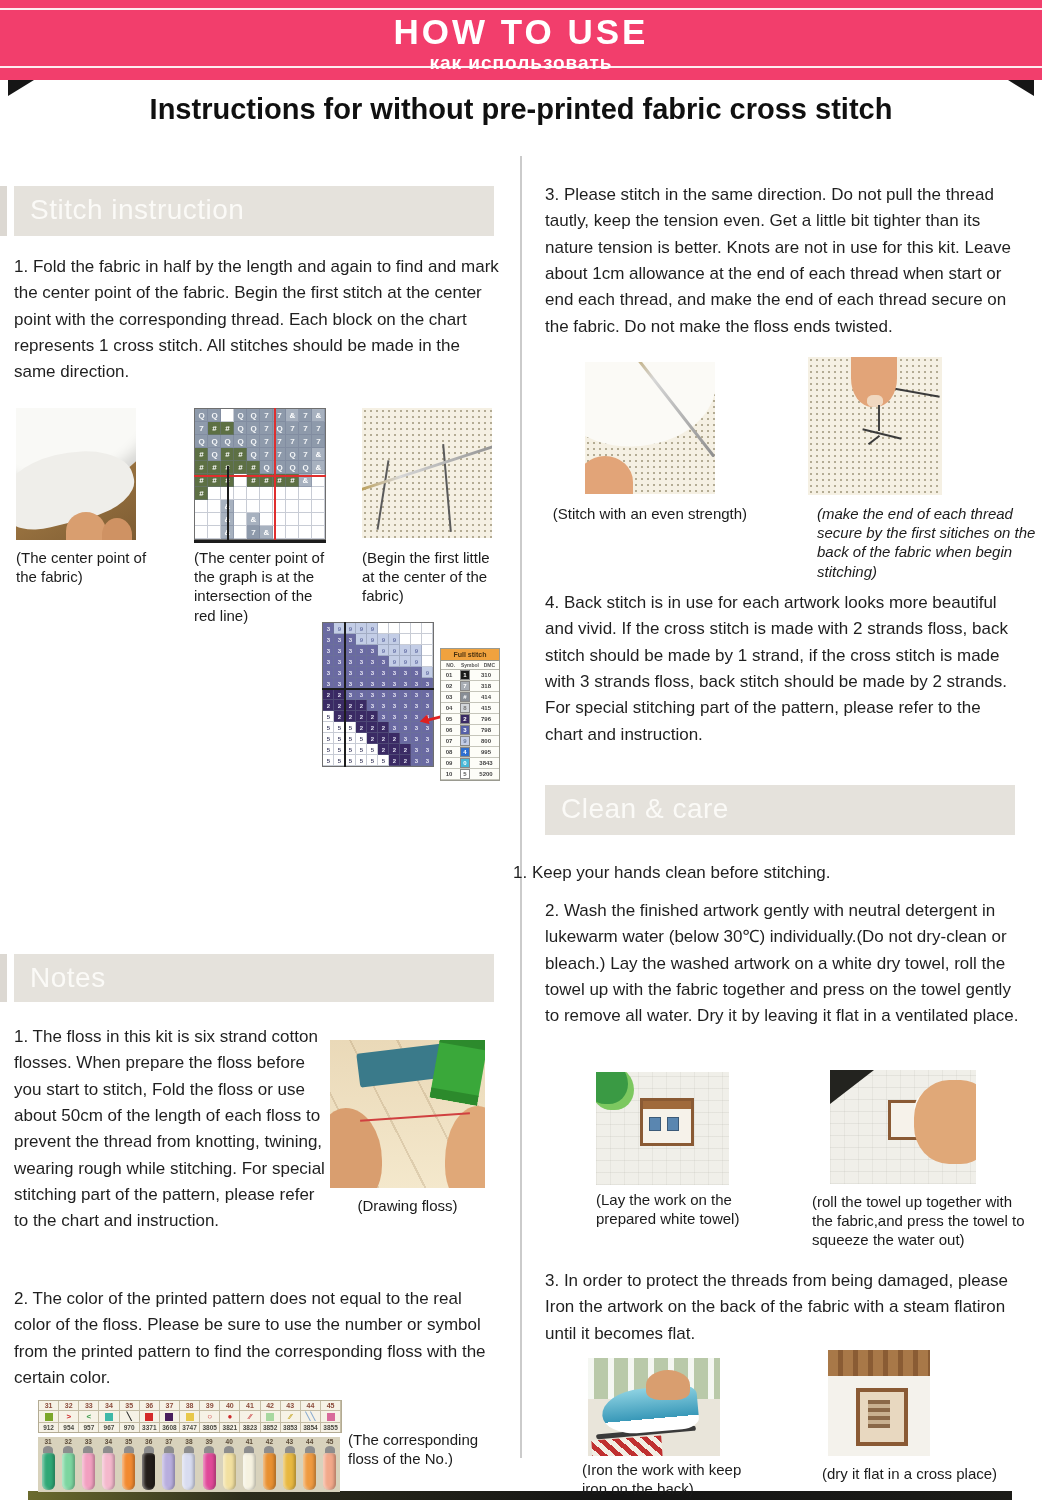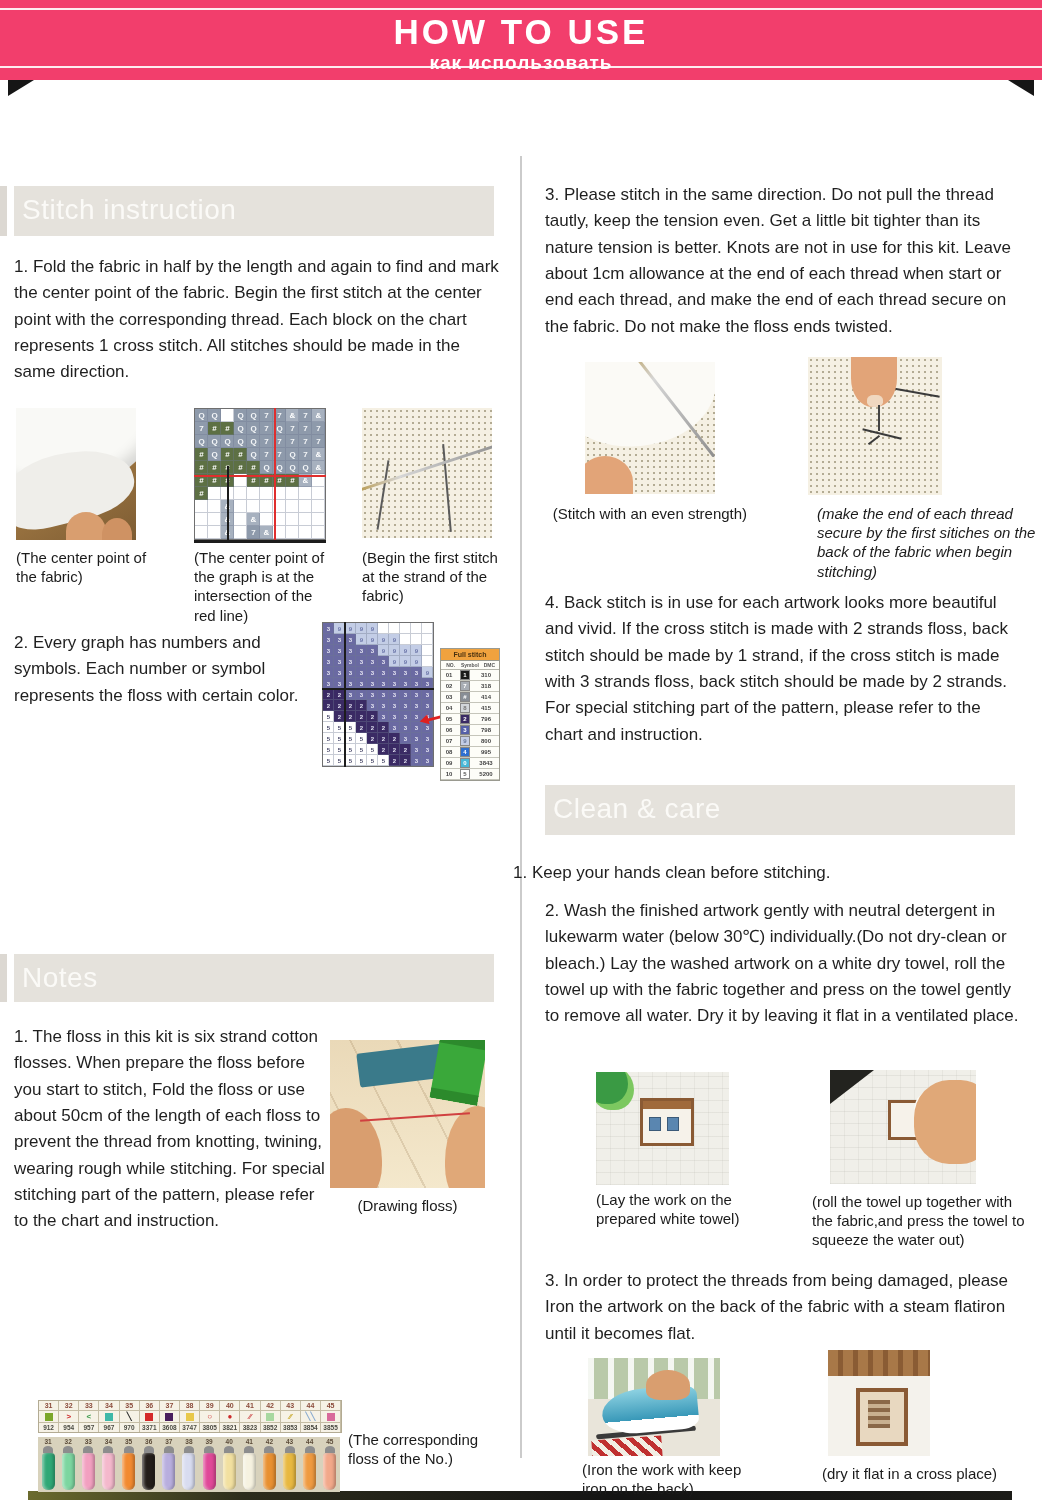--- a/index.html
+++ b/index.html
@@ -21,21 +21,21 @@
        font-size:29px;font-weight:700;color:#101010;margin:0;}
 
   
   .divider{position:absolute;left:520px;top:156px;width:2px;height:1302px;background:#cbcbcb;}
   .edge-stub{position:absolute;left:0;width:7px;background:#dcd8d2;}
   .stub1{top:186px;height:50px;} .stub2{top:954px;height:48px;}
   .bottom-bar{position:absolute;left:28px;top:1491px;width:984px;height:9px;
        background:linear-gradient(90deg,#6b6b2e 0%,#2c2c1c 22%,#141414 60%,#1c1c18 100%);}
 
   .band{position:absolute;height:50px;background:#e5e2dc;color:#fbfaf7;
-        font-size:28px;font-weight:400;letter-spacing:.5px;box-sizing:border-box;padding:8px 0 0 8px;}
+        font-size:28px;font-weight:400;letter-spacing:.5px;box-sizing:border-box;padding:8px 0 0 16px;}
   .band-stitch{left:14px;top:186px;width:480px;}
   .band-notes{left:14px;top:954px;width:480px;height:48px;}
   .band-clean{left:545px;top:785px;width:470px;}
 
   .para{position:absolute;margin:0;font-size:17px;line-height:1.55;color:#1f1f1f;}
   .cap{position:absolute;font-size:15px;line-height:1.28;color:#1b1b1b;}
   .cap-c{text-align:center;}
 
   
   .ph{position:absolute;overflow:hidden;}
@@ -166,20 +166,21 @@
 
   <div class="banner">
     <div class="hairline hl-top"></div>
     <div class="hairline hl-bot"></div>
     <div class="bt1">HOW TO USE</div>
     <div class="bt2">как использовать</div>
   </div>
   <div class="tri tri-l"></div>
   <div class="tri tri-r"></div>
 
+  <h1 class="page-title">Instructions for without pre-printed fabric cross stitch</h1>
 
   <div class="divider"></div>
   <div class="edge-stub stub1"></div>
   <div class="edge-stub stub2"></div>
   <div class="bottom-bar"></div>
 
   <div class="band band-stitch">Stitch instruction</div>
 
   <p class="para" style="left:14px;top:254px;width:486px;">1. Fold the fabric in half by the length and again to find and mark the center point of the fabric. Begin the first stitch at the center point with the corresponding thread. Each block on the chart represents 1 cross stitch. All stitches should be made in the same direction.</p>
 
@@ -308,23 +309,22 @@
     <div class="ovl blk-v"></div>
     <div class="ovl blk-h"></div>
   </div>
   <div class="cap" style="left:194px;top:548px;width:140px;">(The center point of the graph is at the intersection of the red line)</div>
 
   <div class="ph ph-needle aida" style="left:362px;top:408px;">
     <div class="thread th1"></div>
     <div class="thread th2"></div>
     <div class="needle ndl-c"></div>
   </div>
-  <div class="cap" style="left:362px;top:548px;width:142px;">(Begin the first stitch at the strand of the fabric)</div>
-
-  <p class="para" style="left:14px;top:630px;width:300px;">2. Every graph has numbers and symbols. Each number or symbol represents the floss with certain color.</p>
+  <div class="cap" style="left:362px;top:548px;width:142px;">(Begin the first little at the center of the fabric)</div>
+
 
   <div class="figwrap" style="left:322px;top:622px;">
     <div class="grid" style="--cs: 11px;"><div class="grow">
           <div class="gcell" style="background: rgb(106, 106, 162); color: rgb(232, 232, 244);">3</div>
           <div class="gcell" style="background: rgb(195, 205, 230); color: rgb(106, 116, 168);">9</div>
           <div class="gcell" style="background: rgb(195, 205, 230); color: rgb(106, 116, 168);">9</div>
           <div class="gcell" style="background: rgb(195, 205, 230); color: rgb(106, 116, 168);">9</div>
           <div class="gcell" style="background: rgb(195, 205, 230); color: rgb(106, 116, 168);">9</div>
           <div class="gcell" style="background: rgb(255, 255, 255); color: rgb(255, 255, 255);"></div>
           <div class="gcell" style="background: rgb(255, 255, 255); color: rgb(255, 255, 255);"></div>
@@ -555,20 +555,21 @@
   <div class="ph ph-floss" style="left:330px;top:1040px;">
     <div class="tiles"></div>
     <div class="mat"></div>
     <div class="winder"></div>
     <div class="hnd1"></div>
     <div class="hnd2"></div>
     <div class="redthread"></div>
   </div>
   <div class="cap cap-c" style="left:330px;top:1196px;width:155px;">(Drawing floss)</div>
 
+  <p class="para" style="left:14px;top:1286px;width:488px;">2. The color of the printed pattern does not equal to the real color of the floss. Please be sure to use the number or symbol from the printed pattern to find the corresponding floss with the certain color.</p>
 
   <div class="flosstab">
     <div class="fl-row">
         <div class="fl-cell fl-num">31</div>
         <div class="fl-cell fl-num">32</div>
         <div class="fl-cell fl-num">33</div>
         <div class="fl-cell fl-num">34</div>
         <div class="fl-cell fl-num">35</div>
         <div class="fl-cell fl-num">36</div>
         <div class="fl-cell fl-num">37</div>

